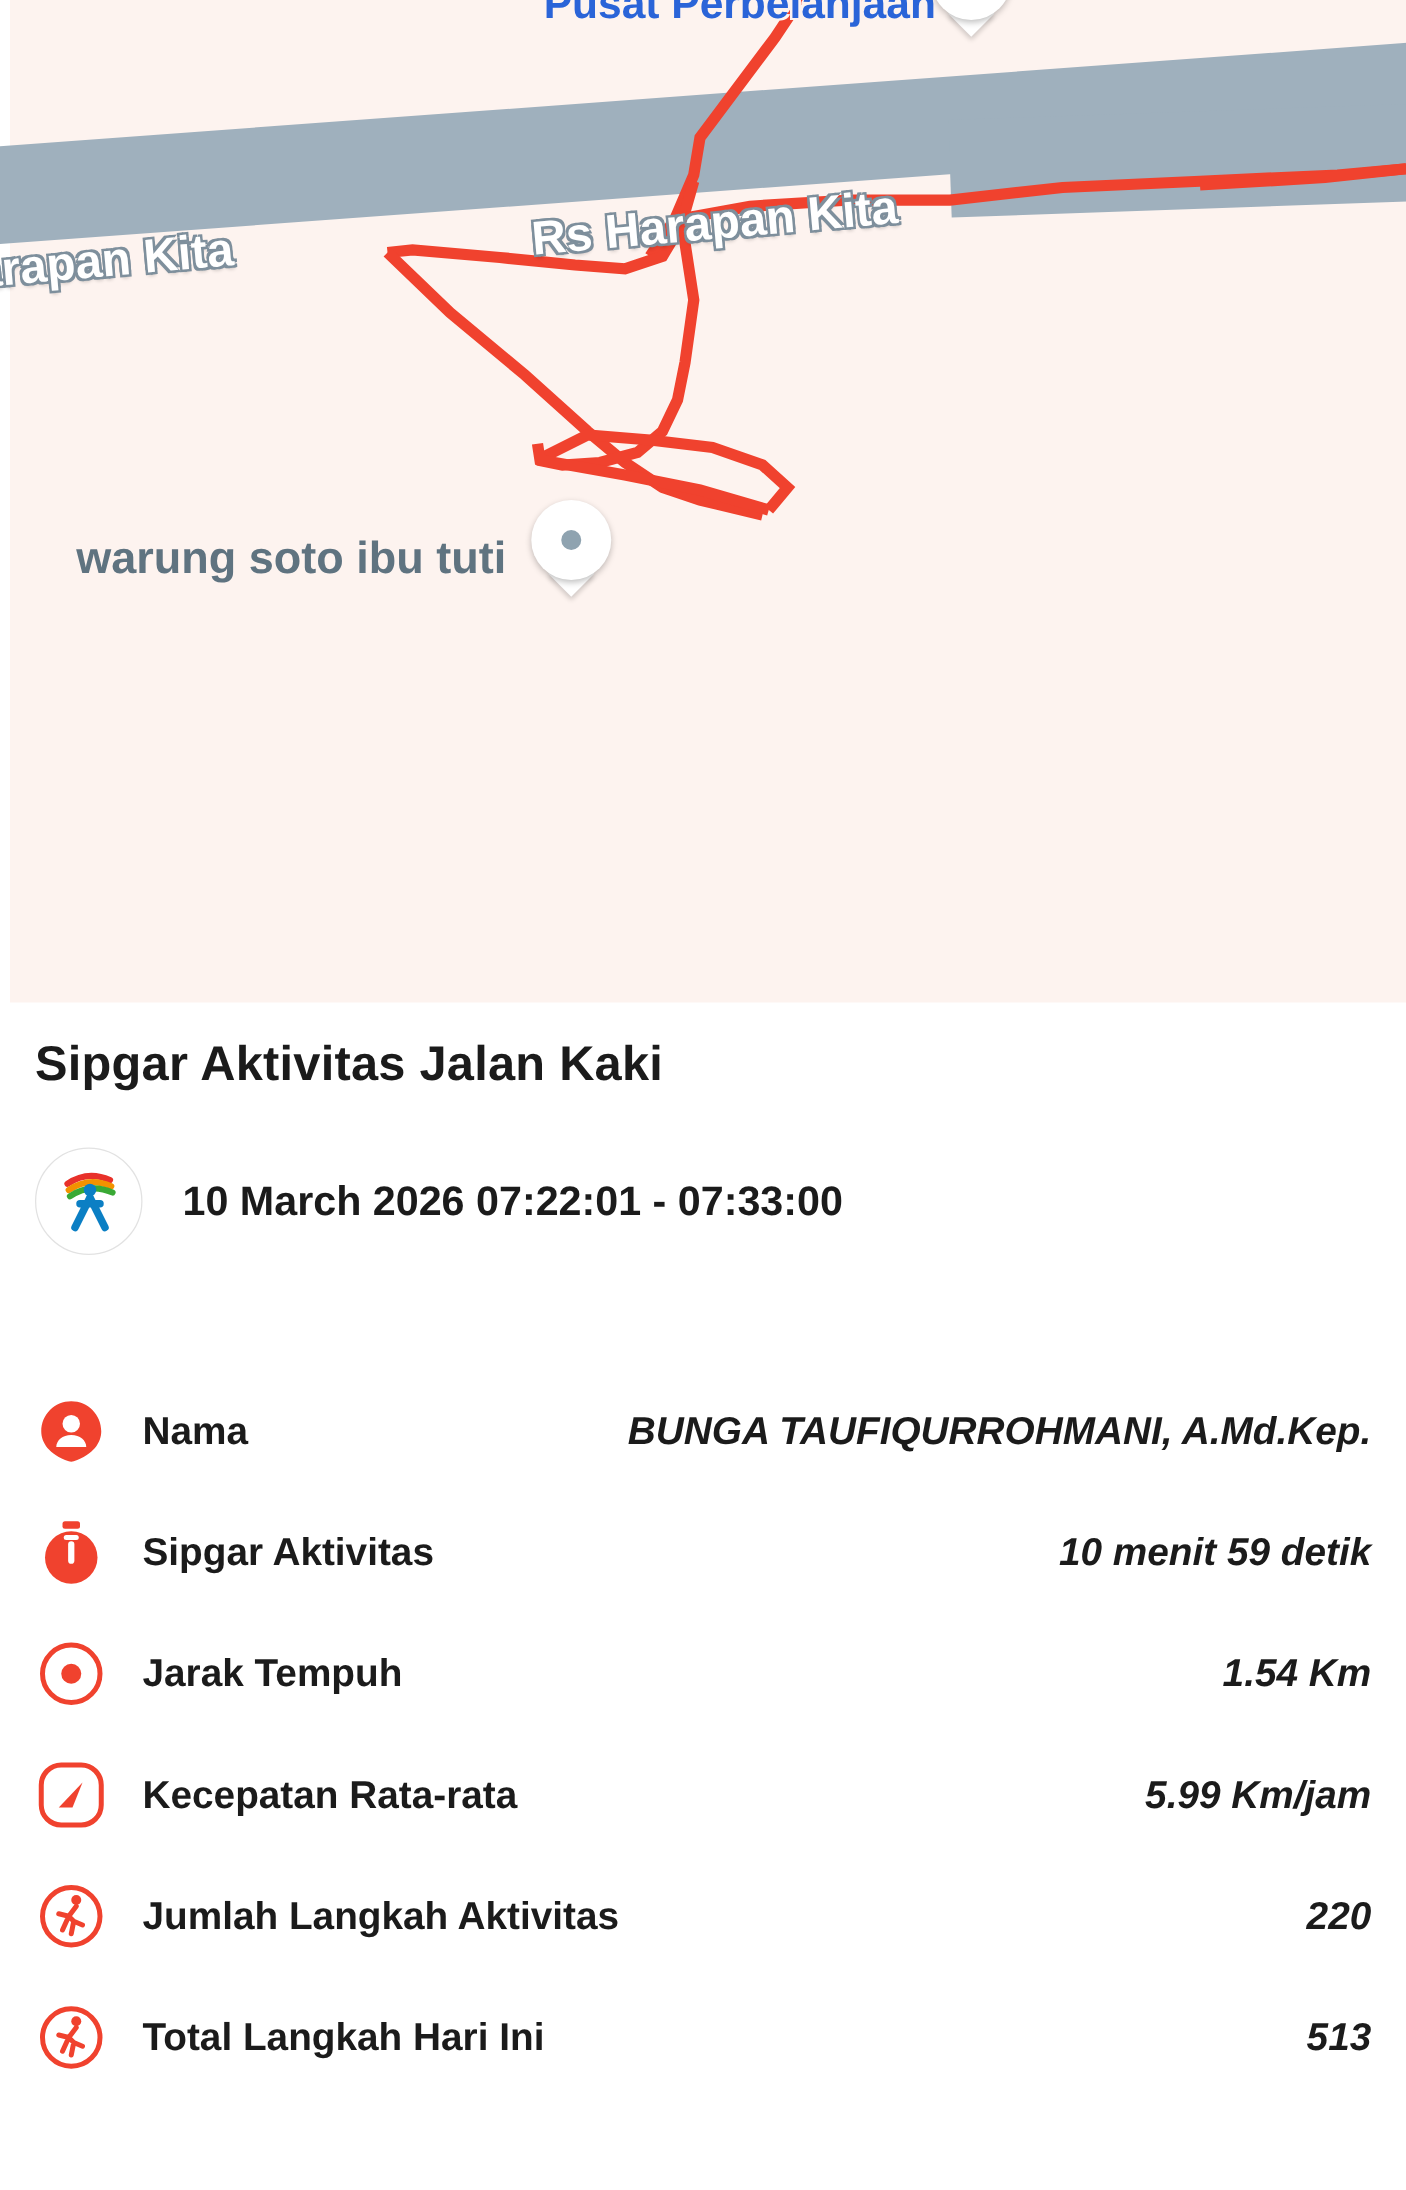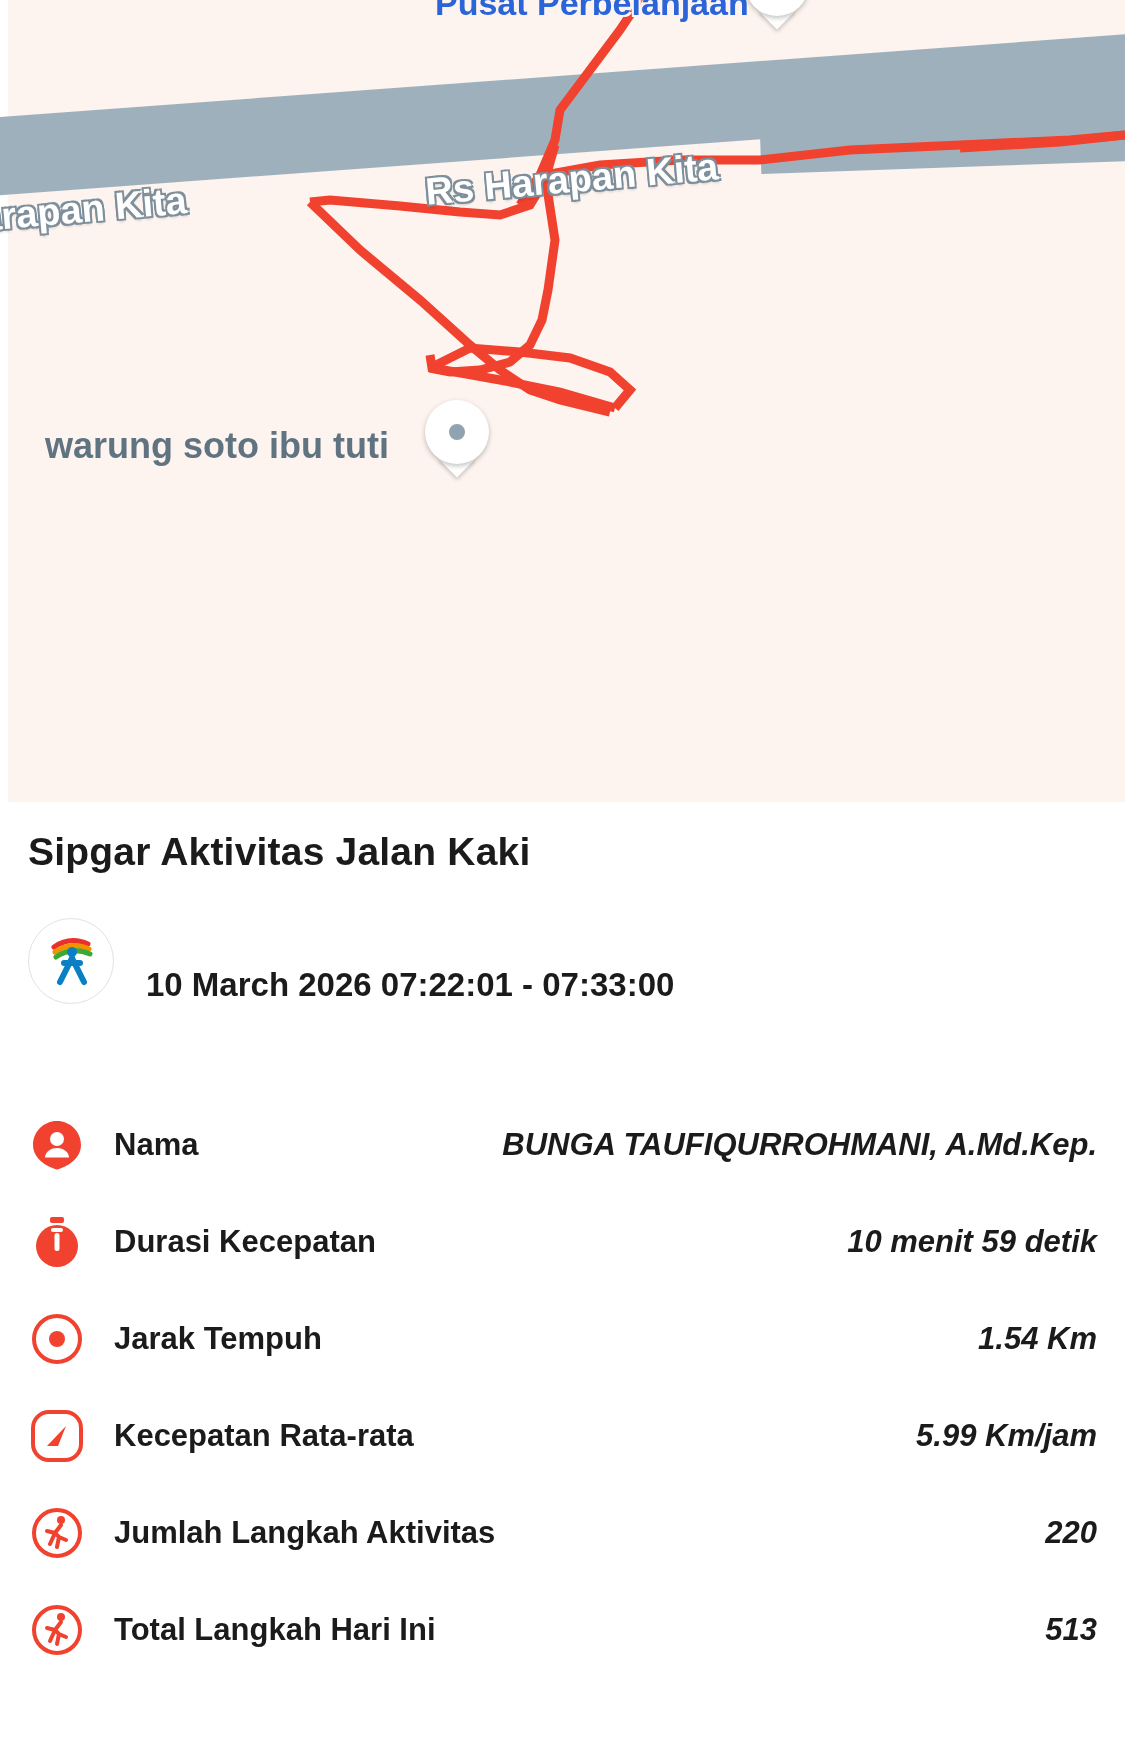--- a/index.html
+++ b/index.html
@@ -69,21 +69,21 @@
     white-space: nowrap;
   }
   .poi-blue {
     left: 435px; top: -16px;
     color: #2a64d8;
     text-shadow:
       -2px -2px 0 #fdf3ef, 2px -2px 0 #fdf3ef,
       -2px 2px 0 #fdf3ef, 2px 2px 0 #fdf3ef;
   }
   .poi-grey {
-    left: 45px; top: 425px;
+    left: 61px; top: 425px;
     color: #5f7380;
     font-size: 36px;
     text-shadow:
       -2px -2px 0 #fdf3ef, 2px -2px 0 #fdf3ef,
       -2px 2px 0 #fdf3ef, 2px 2px 0 #fdf3ef;
   }
 
   .pin {
     position: absolute;
     width: 64px; height: 78px;
@@ -129,21 +129,21 @@
   .title {
     margin-top: 22px;
     font-size: 39px;
     font-weight: bold;
     color: #1b1b1b;
     letter-spacing: .2px;
   }
 
   .meta-row {
     display: flex;
-    align-items: flex-end;
+    align-items: center;
     margin-top: 44px;
   }
   .logo {
     width: 86px; height: 86px;
     border-radius: 50%;
     border: 1px solid #e2e2e2;
     background: #ffffff;
     display: flex;
     align-items: center;
     justify-content: center;
@@ -260,21 +260,21 @@
 
     <div class="stat">
       <div class="ico">
         <svg width="54" height="54" viewBox="0 0 54 54">
           <rect x="20" y="2" width="14" height="6" rx="2" fill="#f0422e"></rect>
           <circle cx="27" cy="31" r="21" fill="#f0422e"></circle>
           <rect x="24.5" y="18" width="5" height="18" rx="2.5" fill="#ffffff"></rect>
           <rect x="21" y="13" width="12" height="4" rx="2" fill="#ffffff"></rect>
         </svg>
       </div>
-      <div class="label">Durasi Kecepatan</div>
+      <div class="label">Sipgar Aktivitas</div>
       <div class="value">10 menit 59 detik</div>
     </div>
 
     <div class="stat">
       <div class="ico">
         <svg width="54" height="54" viewBox="0 0 54 54">
           <circle cx="27" cy="27" r="23" fill="none" stroke="#f0422e" stroke-width="4"></circle>
           <circle cx="27" cy="27" r="8" fill="#f0422e"></circle>
         </svg>
       </div>

